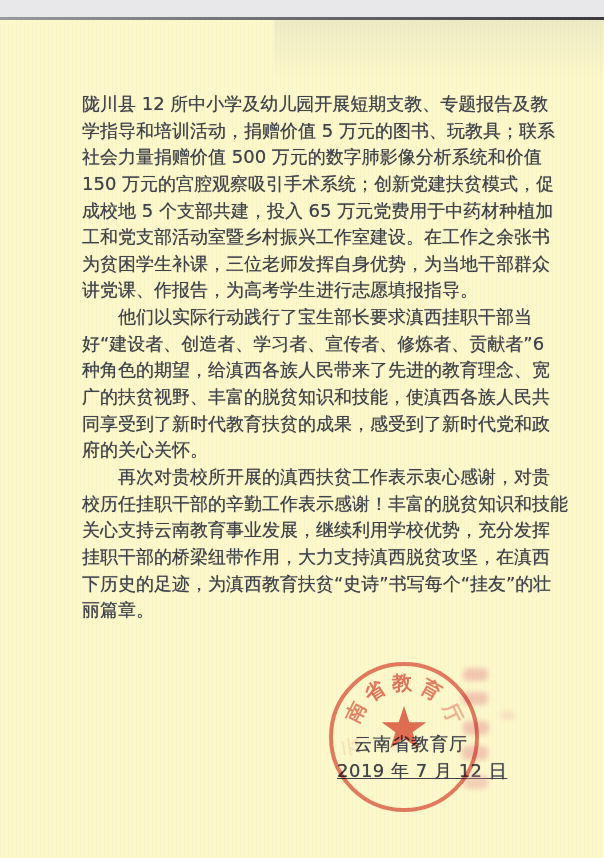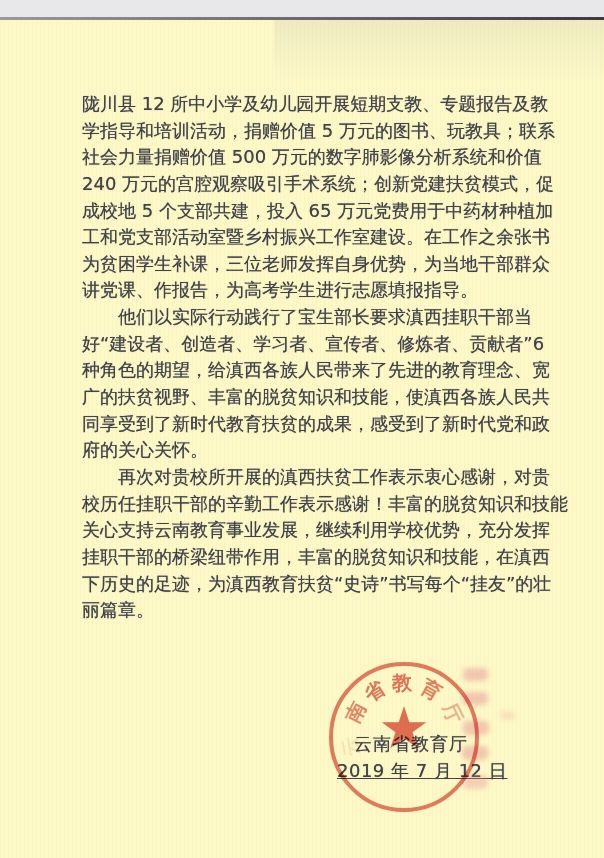--- a/index.html
+++ b/index.html
@@ -92,37 +92,37 @@
 <div class="page">
   <div class="stripes"></div>
   <div class="scan-top-edge"></div>
   <div class="top-shade"></div>
 
   <div class="body-text">
 
     <div class="line">陇川县 12 所中小学及幼儿园开展短期支教、专题报告及教</div>
     <div class="line">学指导和培训活动，捐赠价值 5 万元的图书、玩教具；联系</div>
     <div class="line">社会力量捐赠价值 500 万元的数字肺影像分析系统和价值</div>
-    <div class="line">240 万元的宫腔观察吸引手术系统；创新党建扶贫模式，促</div>
+    <div class="line">150 万元的宫腔观察吸引手术系统；创新党建扶贫模式，促</div>
     <div class="line">成校地 5 个支部共建，投入 65 万元党费用于中药材种植加</div>
     <div class="line">工和党支部活动室暨乡村振兴工作室建设。在工作之余张书</div>
     <div class="line">为贫困学生补课，三位老师发挥自身优势，为当地干部群众</div>
     <div class="line end">讲党课、作报告，为高考学生进行志愿填报指导。</div>
 
     <div class="line indent">他们以实际行动践行了宝生部长要求滇西挂职干部当</div>
     <div class="line">好“建设者、创造者、学习者、宣传者、修炼者、贡献者”6</div>
     <div class="line">种角色的期望，给滇西各族人民带来了先进的教育理念、宽</div>
     <div class="line">广的扶贫视野、丰富的脱贫知识和技能，使滇西各族人民共</div>
     <div class="line">同享受到了新时代教育扶贫的成果，感受到了新时代党和政</div>
     <div class="line end">府的关心关怀。</div>
 
     <div class="line indent">再次对贵校所开展的滇西扶贫工作表示衷心感谢，对贵</div>
     <div class="line">校历任挂职干部的辛勤工作表示感谢！丰富的脱贫知识和技能</div>
     <div class="line">关心支持云南教育事业发展，继续利用学校优势，充分发挥</div>
-    <div class="line">挂职干部的桥梁纽带作用，丰富的脱贫知识和技能，在滇西</div>
+    <div class="line">挂职干部的桥梁纽带作用，大力支持滇西脱贫攻坚，在滇西</div>
     <div class="line">下历史的足迹，为滇西教育扶贫“史诗”书写每个“挂友”的壮</div>
     <div class="line end">丽篇章。</div>
   </div>
 
   <div class="sig">云南省教育厅</div>
   <div class="date">2019 年 7 月 12 日</div>
 
   <div class="seal">
     <span class="seal-star">★</span>
     <span class="seal-char c0">云</span>

